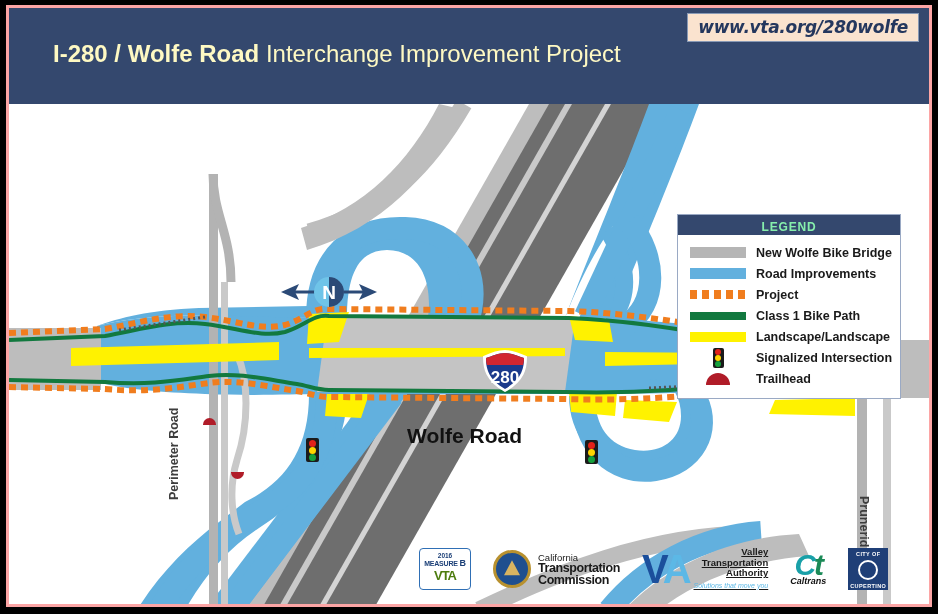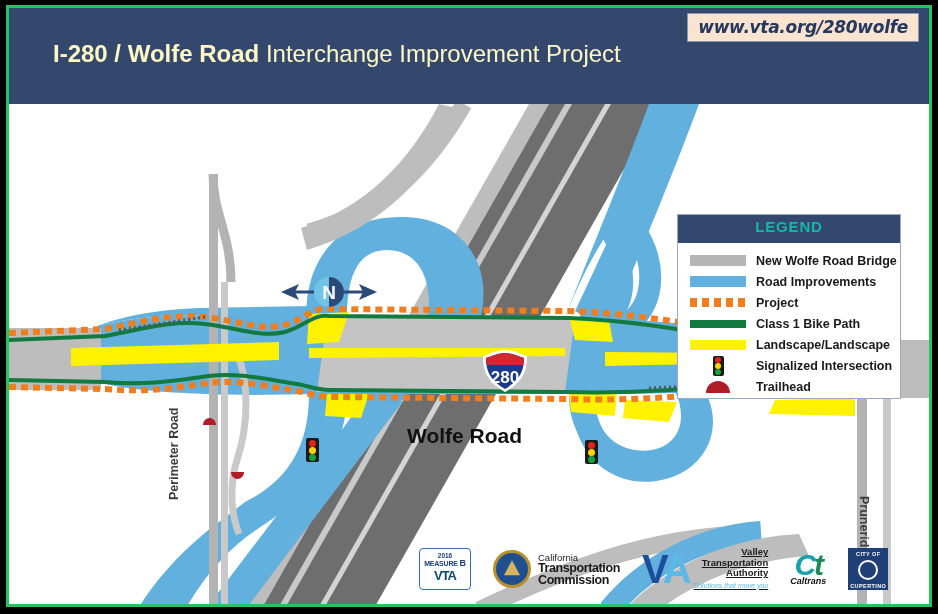--- a/index.html
+++ b/index.html
@@ -12,21 +12,21 @@
   }
   #poster {
     position: relative;
     width: 938px; height: 614px;
     background: #000000;
   }
   
   #frame {
     position: absolute;
     left: 6px; top: 5px; right: 6px; bottom: 7px;
-    border: 3px solid #22c55e;
+    border: 3px solid #fca5a5;
     background: #2f4straight;
     background: #2f4b72;
     overflow: hidden;
   }
   
   #header {
     position: absolute; left: 0; top: 0; right: 0; height: 96px;
     background: #34486e;
   }
   #url-badge {
@@ -65,25 +65,25 @@
   
   #legend {
     position: absolute;
     left: 668px; top: 110px;
     width: 224px; height: 185px;
     background: #ffffff;
     border: 1px solid #9aa9c4;
     z-index: 40;
   }
   #legend-title {
-    height: 28px;
+    height: 20px;
     background: #34486e;
-    color: #14b8a6;
+    color: #86efac;
     font-weight: bold;
-    font-size: 15px;
+    font-size: 12px;
     letter-spacing: 0.8px;
     text-align: center;
     line-height: 24px;
   }
   #legend-items { padding: 7px 0 0 0; }
   .legend-row {
     display: flex;
     align-items: center;
     height: 21px;
     padding-left: 12px;
@@ -230,21 +230,21 @@
     width: 52px; height: 42px;
     border: 1px solid #2f6fb5;
     border-radius: 4px;
     background: #fff;
     text-align: center;
     padding-top: 3px;
   }
   .logo-measureb .yr { font-size: 6.5px; font-weight: bold; color: #1b3f77; line-height:7px; }
   .logo-measureb .mb { font-size: 7px; font-weight: bold; color: #1b3f77; line-height:9px; letter-spacing:-0.2px;}
   .logo-measureb .mb b { font-size: 9px; }
-  .logo-measureb .vta { font-size: 13px; font-weight: bold; color: #0c4a6e; line-height: 15px; letter-spacing:-1px;}
+  .logo-measureb .vta { font-size: 13px; font-weight: bold; color: #4d7c0f; line-height: 15px; letter-spacing:-1px;}
 
   .ctc-seal {
     width: 38px; height: 38px; border-radius: 50%;
     background: #1f4f8f;
     border: 3px solid #b8912f;
     position: relative;
     margin-right: 7px;
   }
   .ctc-seal::after {
     content: "";
@@ -524,21 +524,21 @@
 
       <div class="trailhead" id="th-1"></div>
       <div class="trailhead" id="th-2"></div>
 
       <div id="legend">
         <div id="legend-title">LEGEND</div>
         <div id="legend-items">
 
           <div class="legend-row">
             <span class="legend-swatch sw-bridge"></span>
-            <span class="legend-label">New Wolfe Road Bridge</span>
+            <span class="legend-label">New Wolfe Bike Bridge</span>
           </div>
 
           <div class="legend-row">
             <span class="legend-swatch sw-road"></span>
             <span class="legend-label">Road Improvements</span>
           </div>
 
           <div class="legend-row">
             <span class="legend-swatch sw-walk"></span>
             <span class="legend-label">Project</span>

